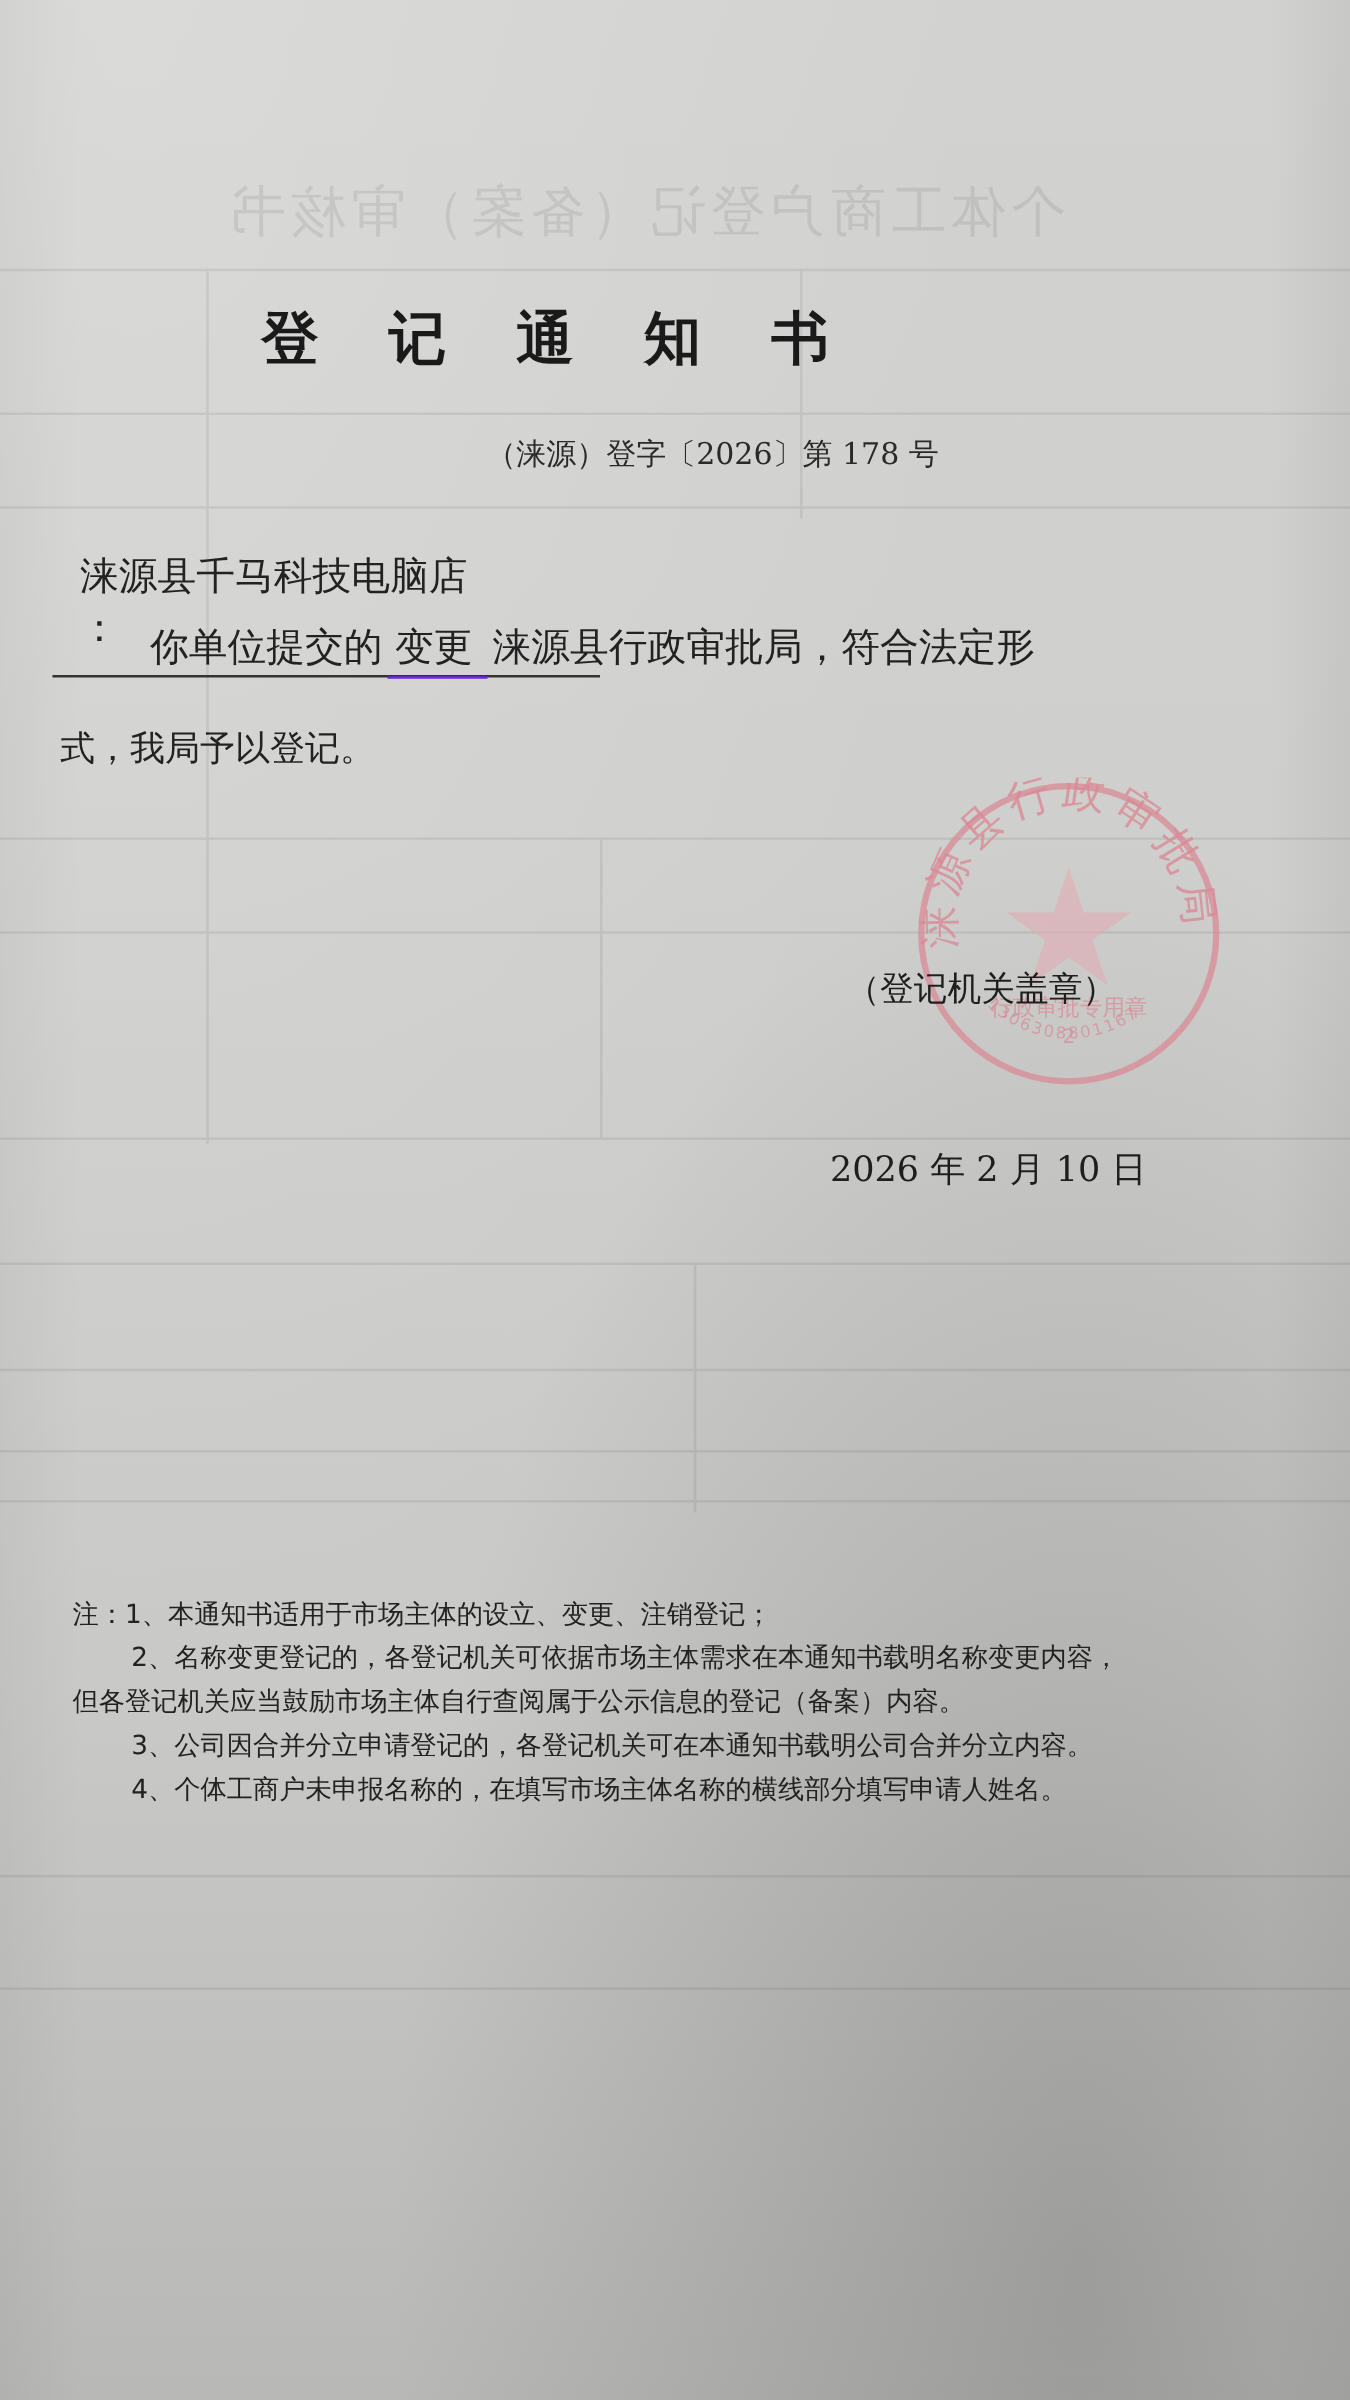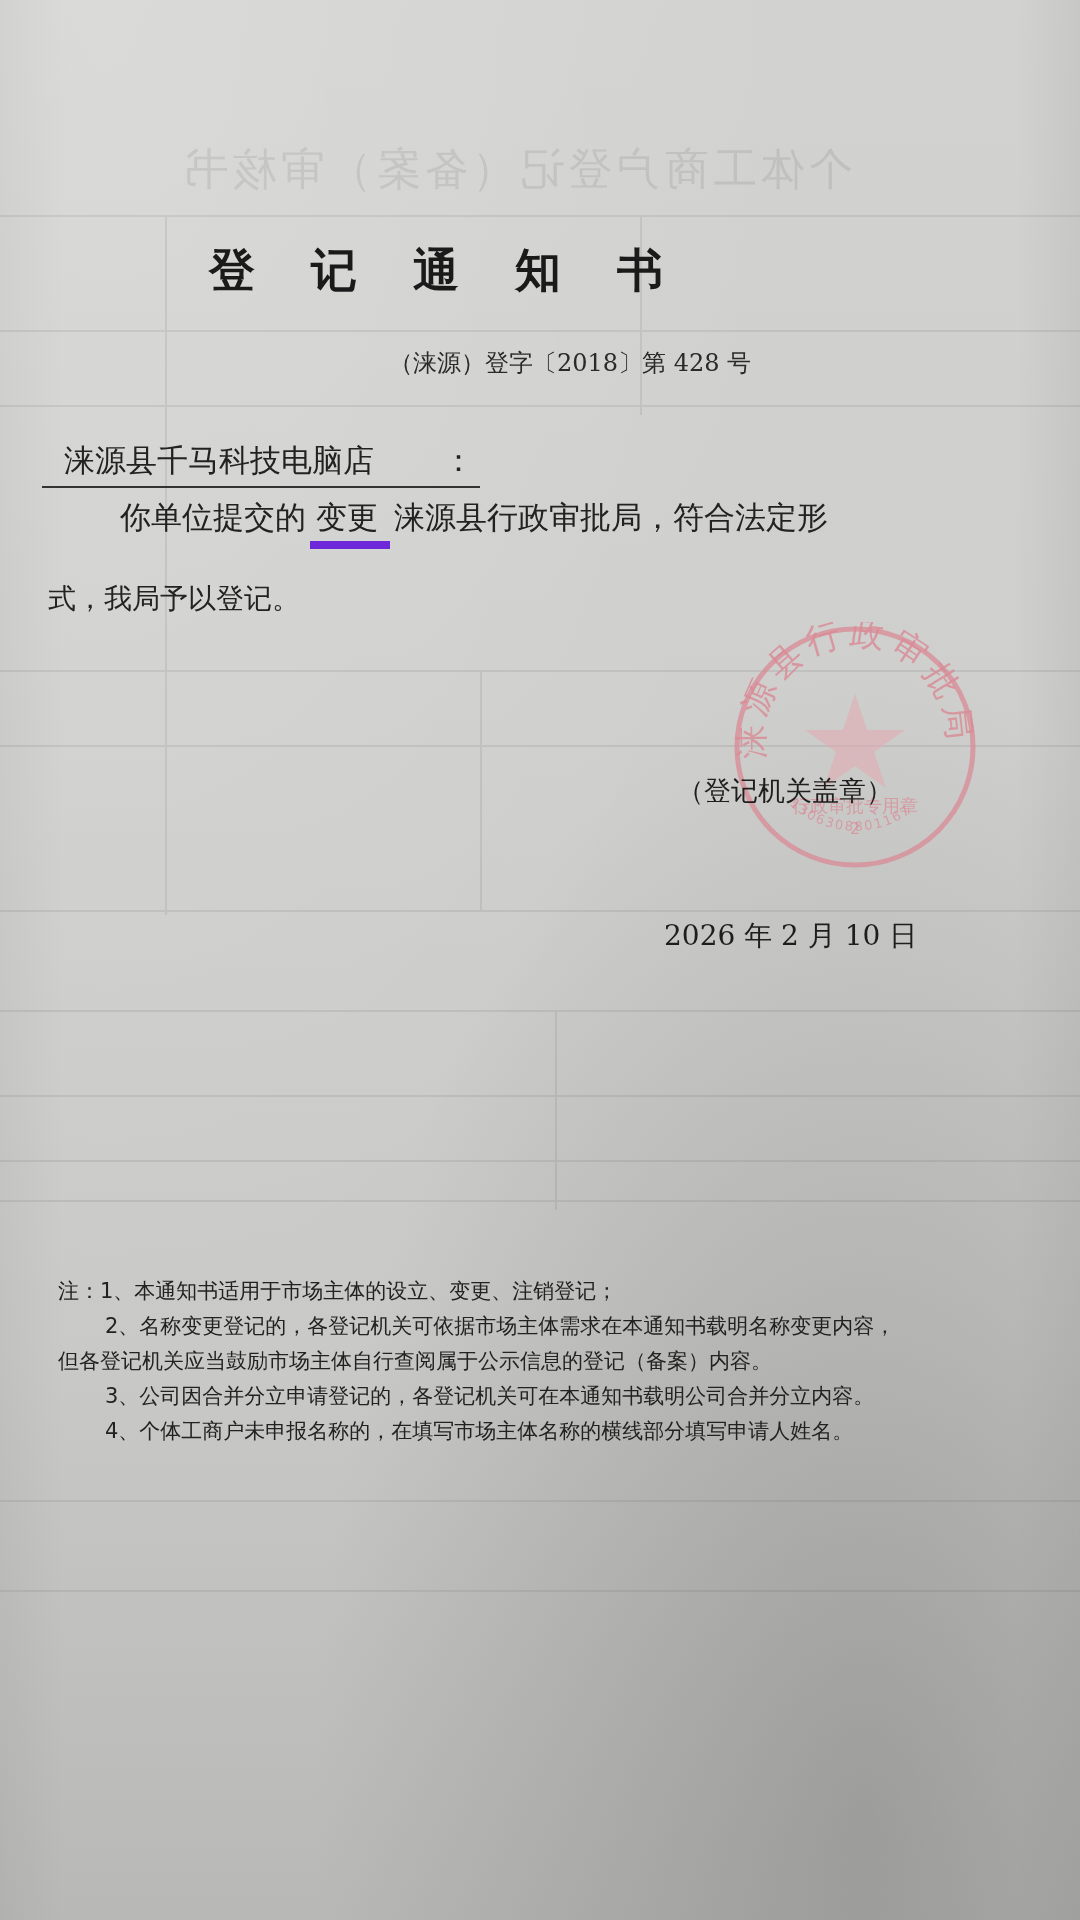--- a/index.html
+++ b/index.html
@@ -78,40 +78,41 @@
     box-sizing: border-box;
   }
   .recipient {
     position: absolute;
     top: 440px;
     left: 42px;
     width: 438px;
     font-size: 31px;
     font-family: "DejaVu Sans", sans-serif;
     border-bottom: 2px solid #333;
-    padding-bottom: 4px;
+    padding-bottom: 16px;
     padding-left: 22px;
     box-sizing: border-box;
     display: flex;
     justify-content: space-between;
     color: #222;
+    flex-direction: column;
   }
   .recipient .colon { padding-right: 6px; }
   .body-line1 {
     position: absolute;
     top: 497px;
     left: 120px;
     font-size: 31px;
     font-family: "DejaVu Sans", sans-serif;
     color: #222;
     white-space: nowrap;
   }
   .body-line1 .fill {
     display: inline-block;
-    border-bottom: 8px solid #6d28d9;
+    border-bottom: 2px solid #6d28d9;
     padding: 0 12px 2px 6px;
     margin: 0 4px;
   }
   .body-line2 {
     position: absolute;
     top: 580px;
     left: 48px;
     font-size: 28px;
     font-family: "DejaVu Sans", sans-serif;
     color: #222;
@@ -175,21 +176,21 @@
   <div class="b-line" style="top:1500px;"></div>
   <div class="b-line" style="top:1590px;"></div>
   <div class="b-vline" style="left:165px;top:215px;height:700px;"></div>
   <div class="b-vline" style="left:480px;top:670px;height:240px;"></div>
   <div class="b-vline" style="left:640px;top:215px;height:200px;"></div>
   <div class="b-vline" style="left:555px;top:1010px;height:200px;"></div>
 </div>
 
 <div class="title">登 记 通 知 书</div>
 
-<div class="doc-number">（涞源）登字〔2018〕第 428 号</div>
+<div class="doc-number">（涞源）登字〔2026〕第 178 号</div>
 
 <div class="recipient">
   <span>涞源县千马科技电脑店</span>
   <span class="colon">：</span>
 </div>
 
 <div class="body-line1">
   <span>你单位提交的</span><span class="fill">变更</span><span>涞源县行政审批局，符合法定形</span>
 </div>
 

